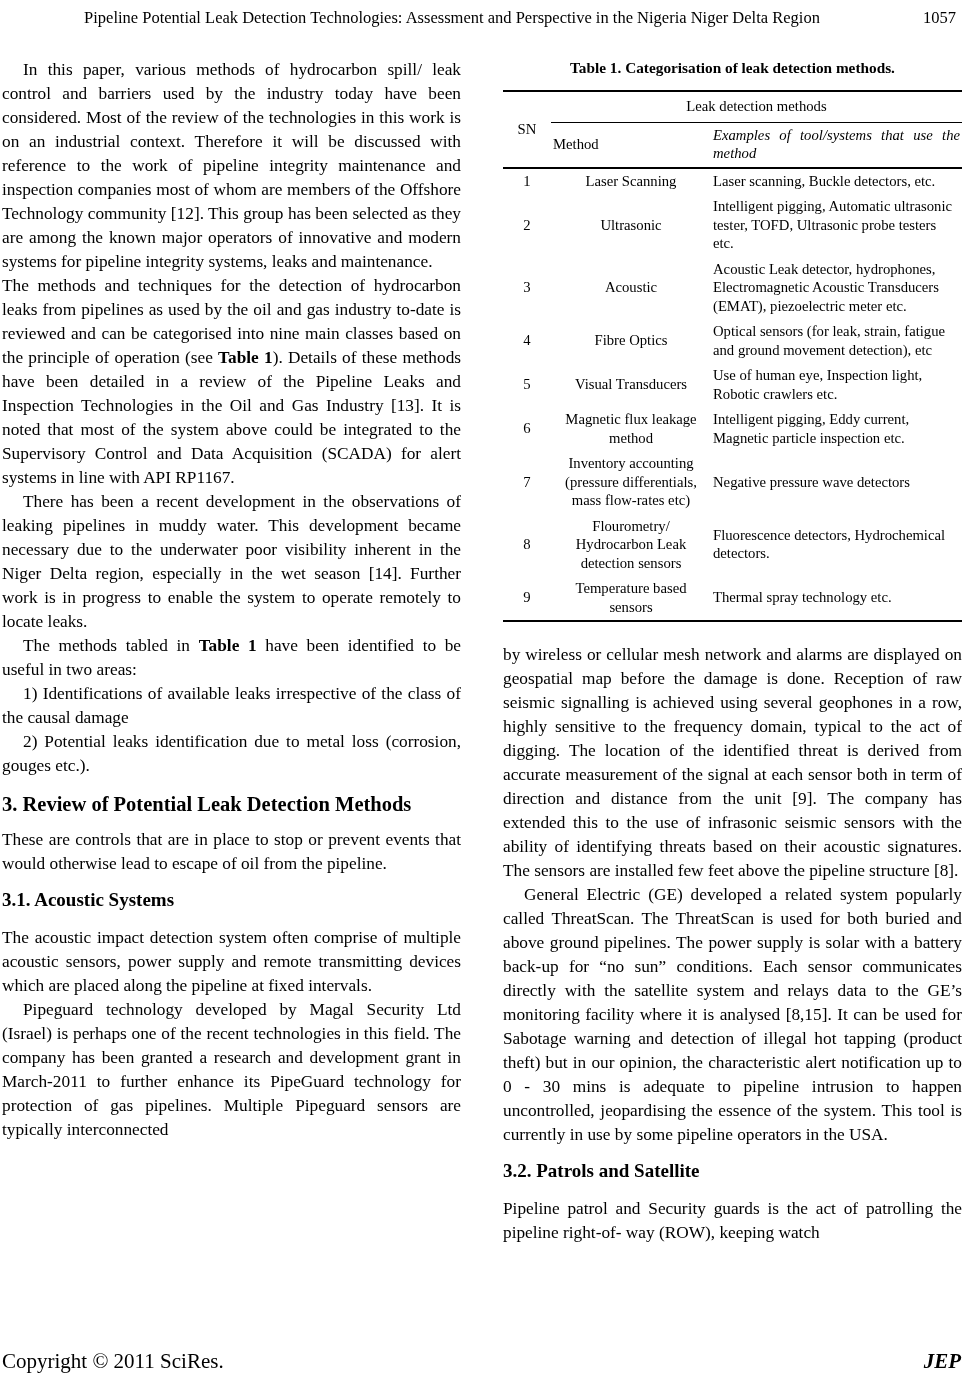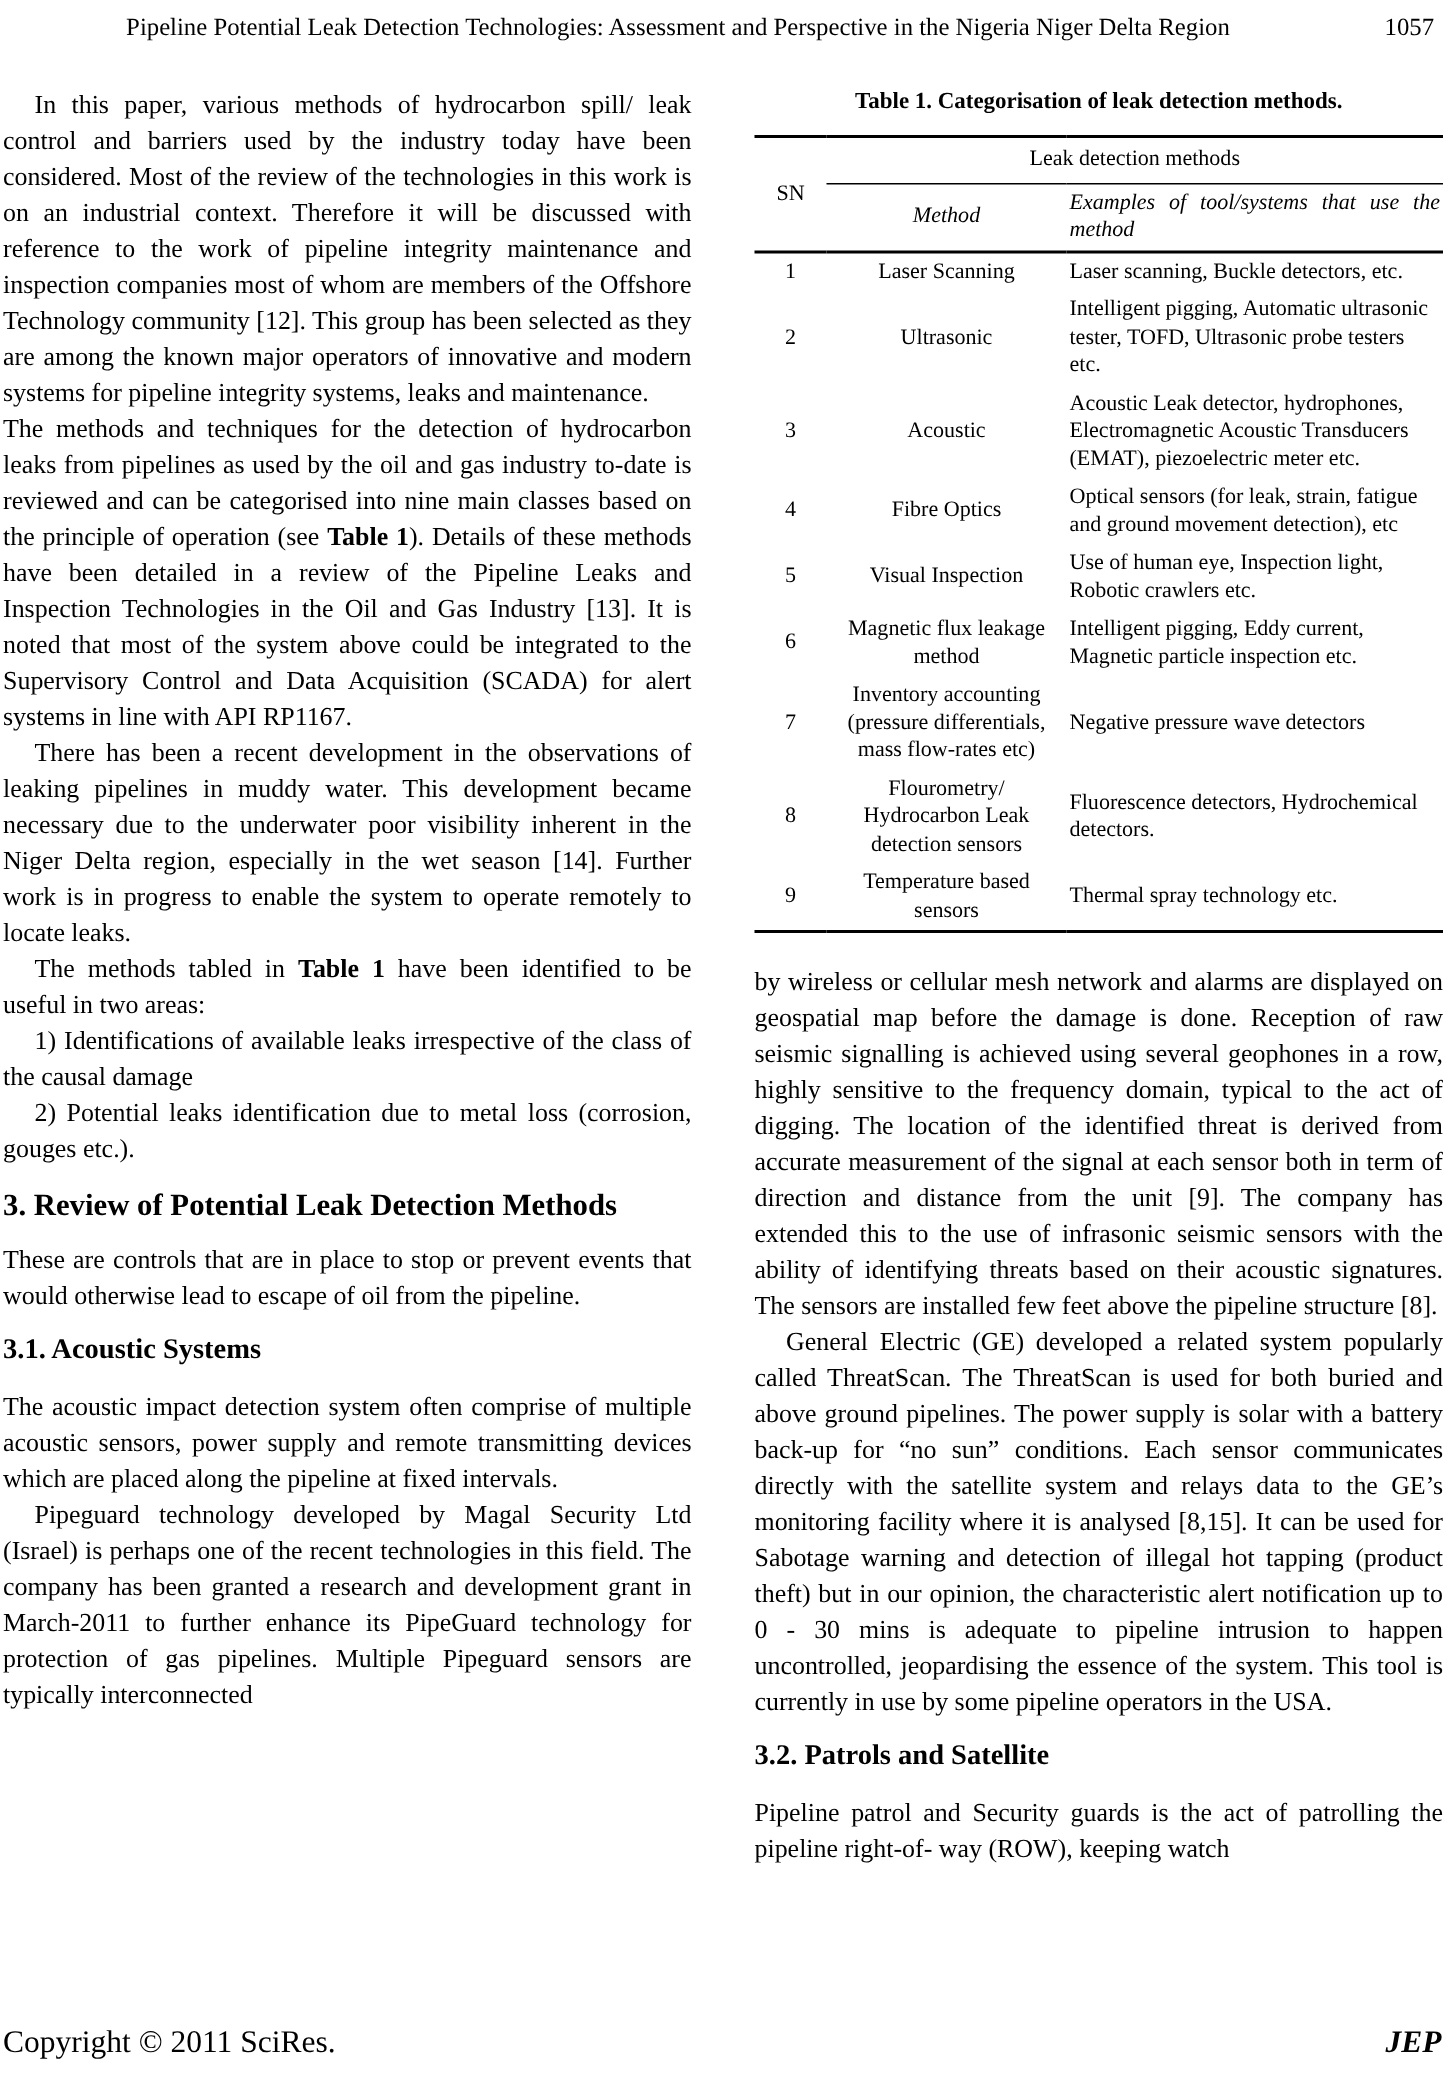--- a/index.html
+++ b/index.html
@@ -28,21 +28,21 @@
   .table-caption { text-align:center; font-weight:bold; font-size:15.3px; margin:1px 0 13px; }
   table.leak-table {
     width:100%; border-collapse:collapse;
     border-top:2px solid #000; border-bottom:2px solid #000;
     font-size:14.7px; line-height:18.5px;
   }
   .leak-table th, .leak-table td { font-weight:normal; padding:3px 2px 4px; vertical-align:middle;margin-top:24px; }
   th.sn-header { border-bottom:2px solid #000; text-align:center; width:44px; }
   th.group-header { border-bottom:1.5px solid #000; text-align:center; padding:5px 0 6px; }
   tr.subhead th { border-bottom:2px solid #000; }
-  th.method-header { font-style:italic; text-align:center; width:156px; }
+  th.method-header { text-align:left; width:156px; }
   th.examples-header { font-style:italic; text-align:justify; padding-right:2px; }
   td.sn-cell { text-align:center; }
   td.method-cell { text-align:center; padding-left:8px; padding-right:8px; }
   td.examples-cell { text-align:left; }
 
   .right-text { margin-top:21px; }
 
   
   .page-footer {
     position:absolute; left:2px; right:6px; bottom:12px;
@@ -106,21 +106,21 @@
               <td class="method-cell">Acoustic</td>
               <td class="examples-cell">Acoustic Leak detector, hydrophones, Electromagnetic Acoustic Transducers (EMAT), piezoelectric meter etc.</td>
             </tr>
             <tr>
               <td class="sn-cell">4</td>
               <td class="method-cell">Fibre Optics</td>
               <td class="examples-cell">Optical sensors (for leak, strain, fatigue and ground movement detection), etc</td>
             </tr>
             <tr>
               <td class="sn-cell">5</td>
-              <td class="method-cell">Visual Inspection</td>
+              <td class="method-cell">Visual Transducers</td>
               <td class="examples-cell">Use of human eye, Inspection light, Robotic crawlers etc.</td>
             </tr>
             <tr>
               <td class="sn-cell">6</td>
               <td class="method-cell">Magnetic flux leakage method</td>
               <td class="examples-cell">Intelligent pigging, Eddy current, Magnetic particle inspection etc.</td>
             </tr>
             <tr>
               <td class="sn-cell">7</td>
               <td class="method-cell">Inventory accounting (pressure differentials, mass flow-rates etc)</td>

